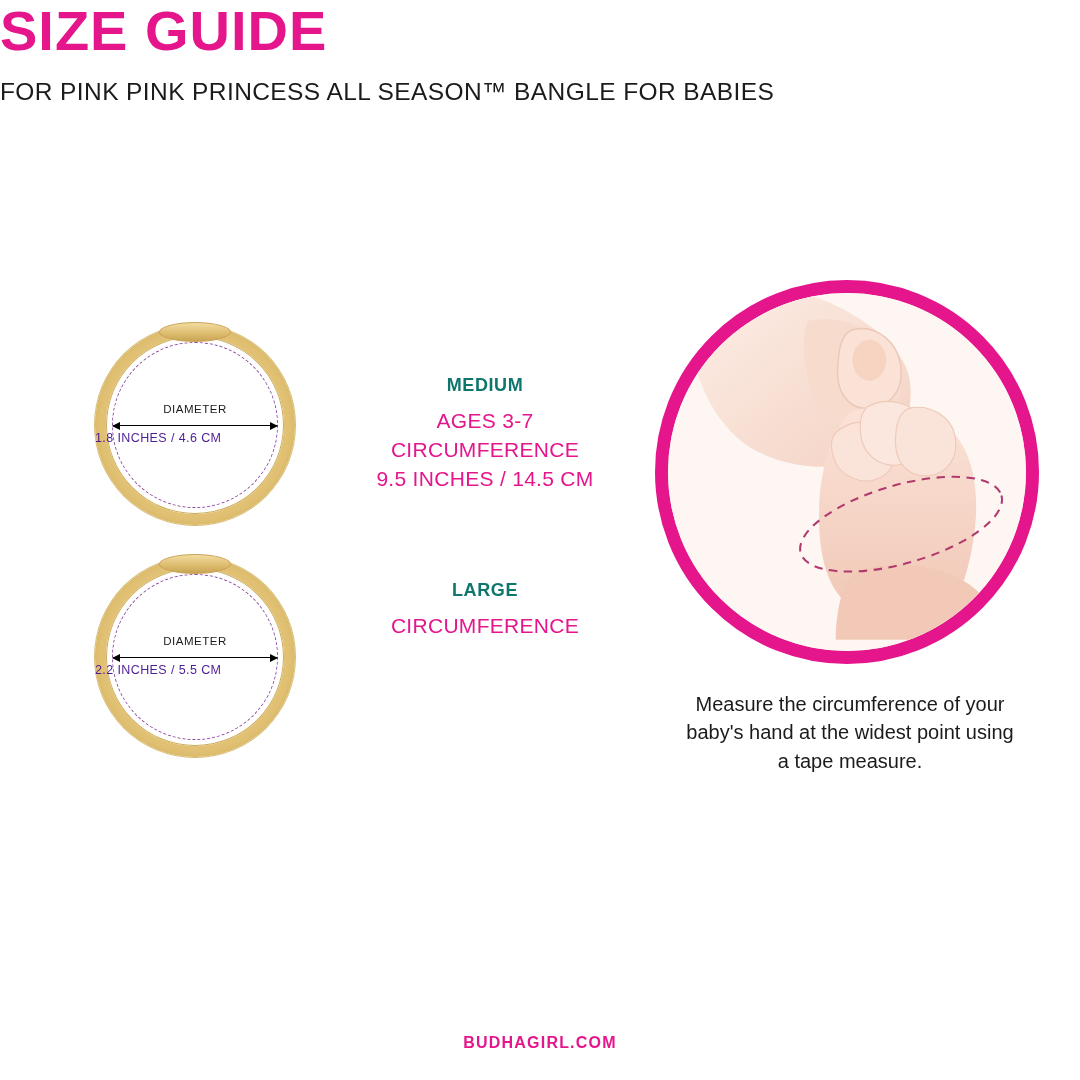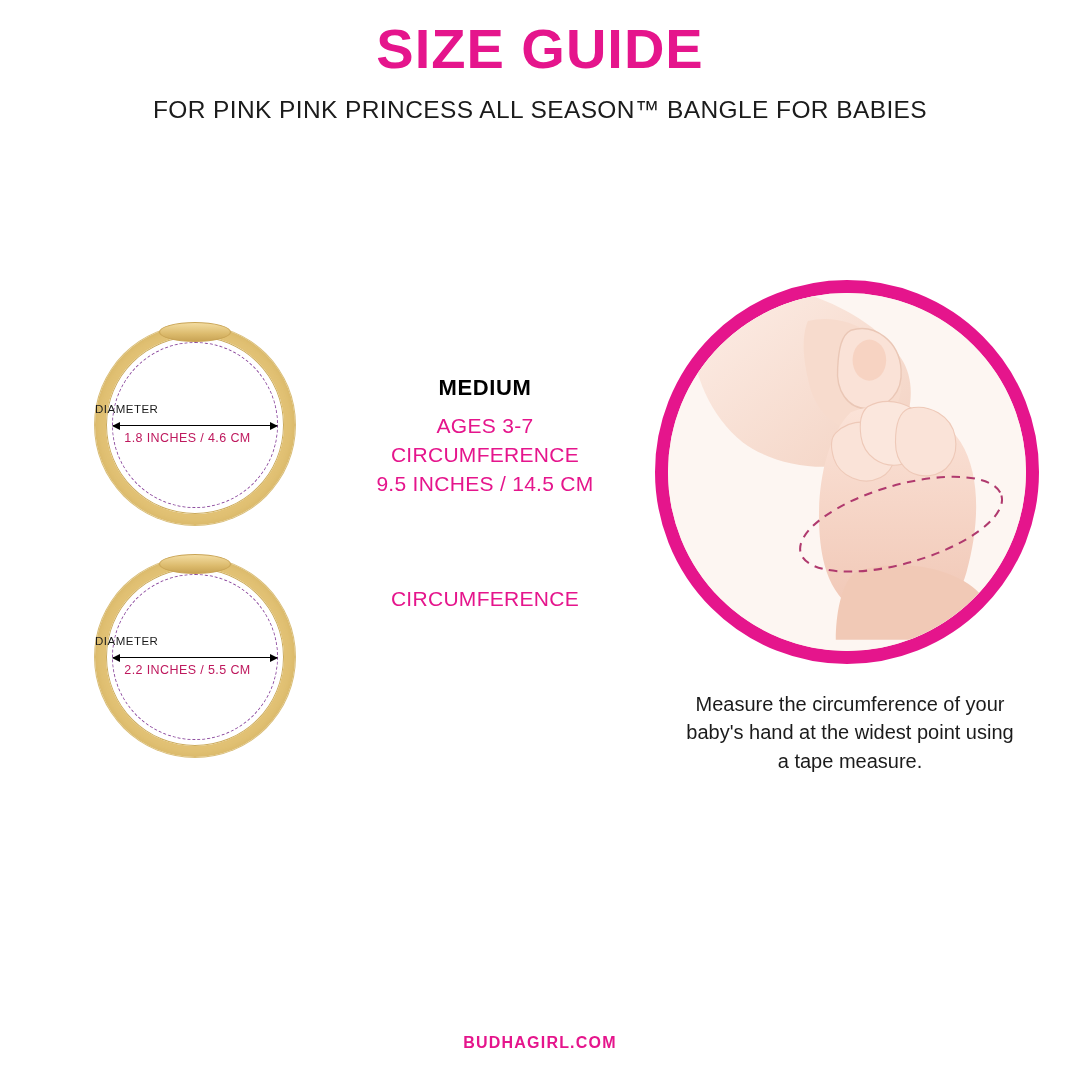--- a/index.html
+++ b/index.html
@@ -11,22 +11,20 @@
     height: 1080px;
     background: #ffffff;
     font-family: "Liberation Sans", sans-serif;
     color: #2b2b2b;
     position: relative;
     overflow: hidden;
   }
 
   
   .header {
-    text-align: center;
-    padding-top: 18px;
   }
   .title {
     font-size: 56px;
     font-weight: bold;
     letter-spacing: 1px;
     color: #e5158c;
     margin: 0;
     line-height: 1.1;
   }
   .subtitle {
@@ -124,50 +122,49 @@
   .diameter-line::after {
     right: -1px;
     border-left: 8px solid #000;
   }
   .diameter-label {
     position: absolute;
     left: 0;
     right: 0;
     top: 50%;
     transform: translateY(-22px);
-    text-align: left;
+    text-align: center;
     font-size: 11.5px;
     letter-spacing: 0.5px;
     color: #1b1b1b;
   }
   .diameter-value {
     position: absolute;
     left: 0;
     right: 15px;
     top: 50%;
     transform: translateY(6px);
-    text-align: center;
     font-size: 12.5px;
     letter-spacing: 0.4px;
-    color: #be185d;
+    color: #4c1d95;
   }
 
   
   .sizes-col {
     position: absolute;
     left: 360px;
     top: 105px;
     width: 250px;
     text-align: center;
   }
   .size-block { margin-bottom: 86px; }
   .size-name {
-    font-size: 22px;
+    font-size: 18px;
     font-weight: bold;
-    color: #000000;
+    color: #0f766e;
     letter-spacing: 0.6px;
     margin-bottom: 11px;
   }
   .size-line {
     font-size: 21px;
     color: #e5158c;
     letter-spacing: 0.3px;
     line-height: 1.38;
     font-weight: 400;
   }
@@ -253,20 +250,21 @@
   <div class="sizes-col">
 
     <div class="size-block">
       <div class="size-name">MEDIUM</div>
       <div class="size-line">AGES 3-7</div>
       <div class="size-line">CIRCUMFERENCE</div>
       <div class="size-line">9.5 INCHES / 14.5 CM</div>
     </div>
 
     <div class="size-block">
+      <div class="size-name">LARGE</div>
       <div class="size-line">CIRCUMFERENCE</div>
     </div>
 
   </div>
 
   <div class="photo-col">
     <div class="photo-circle">
       <svg class="hand-art" viewBox="0 0 384 384">
         <defs>
           <linearGradient id="skin" x1="0" y1="0" x2="0" y2="1">

